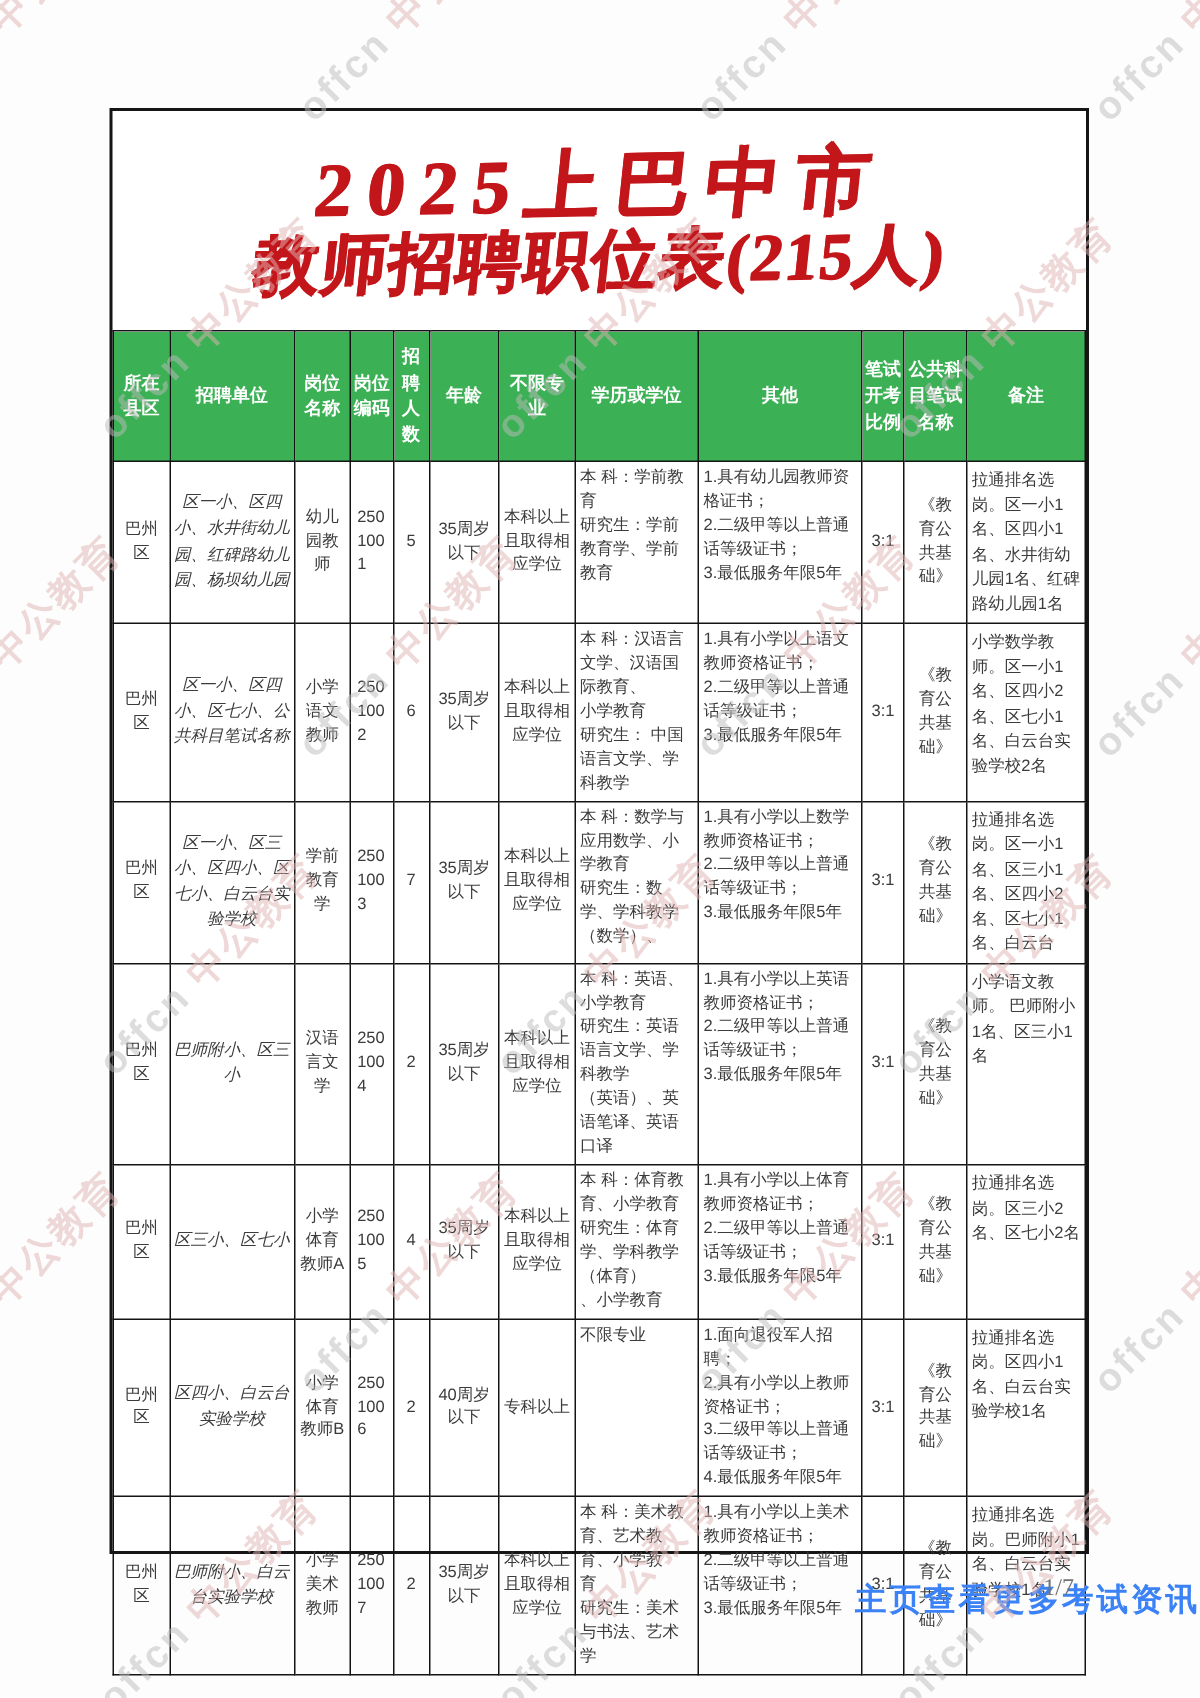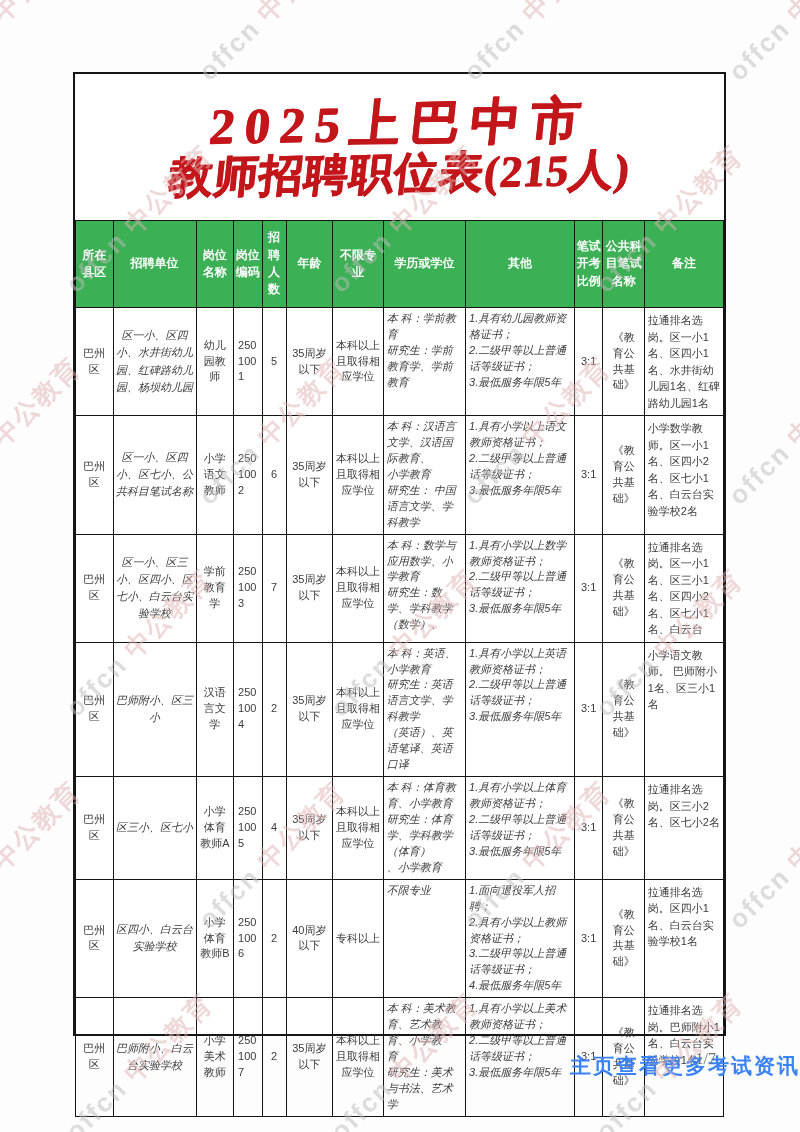--- a/index.html
+++ b/index.html
@@ -23,21 +23,21 @@
         text-shadow:1px 0 0 #c3161a,0 1px 0 #c3161a;}
   .t1{font-size:50px;letter-spacing:10px;}
   .t2{font-size:44px;letter-spacing:1px;}
   table{border-collapse:collapse;table-layout:fixed;width:100%;}
   th,td{border:1px solid #141414;overflow:hidden;}
   th{background:#3bb054;color:#ffffff;font-size:12px;font-weight:bold;
      height:84px;padding:1px;line-height:1.45;}
   tr.data-row{height:102px;}
   td{font-size:11px;color:#3b3b3b;padding:1px 2px;line-height:1.45;box-sizing:border-box;}
   td.c{text-align:center;vertical-align:middle;}
-  td.lt{text-align:left;vertical-align:top;padding:3px 3px;white-space:pre-line;font-style:italic;}
+  td.lt{text-align:left;vertical-align:top;padding:3px 3px;white-space:pre-line;}
   td.code{word-break:break-all;text-align:left;vertical-align:middle;padding:0 4px;}
   td.exam{text-align:center;vertical-align:middle;padding:0 7px;word-break:break-all;}
   td.note{text-align:left;vertical-align:top;padding:4px 3px;line-height:1.5;}
   td.unit{line-height:1.55;font-style:italic;}
   
   .footer-text{position:absolute;left:0;right:0;top:1052px;text-align:right;z-index:3;
       font-family:"Liberation Serif",serif;font-weight:bold;color:#3b82f6;
       font-size:21px;letter-spacing:2px;}
   .page-num{position:absolute;right:84px;top:1050px;z-index:3;
       font-family:"Liberation Serif",serif;font-size:16px;color:#737373;}

